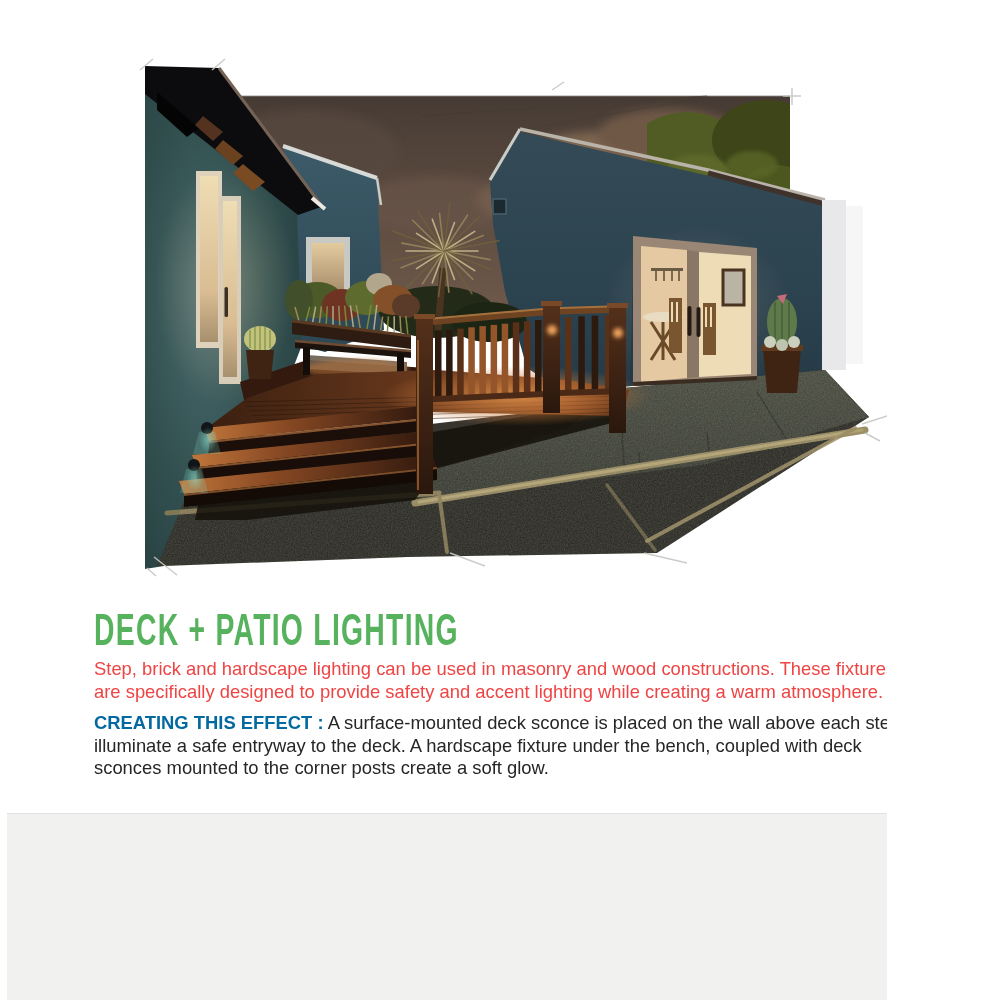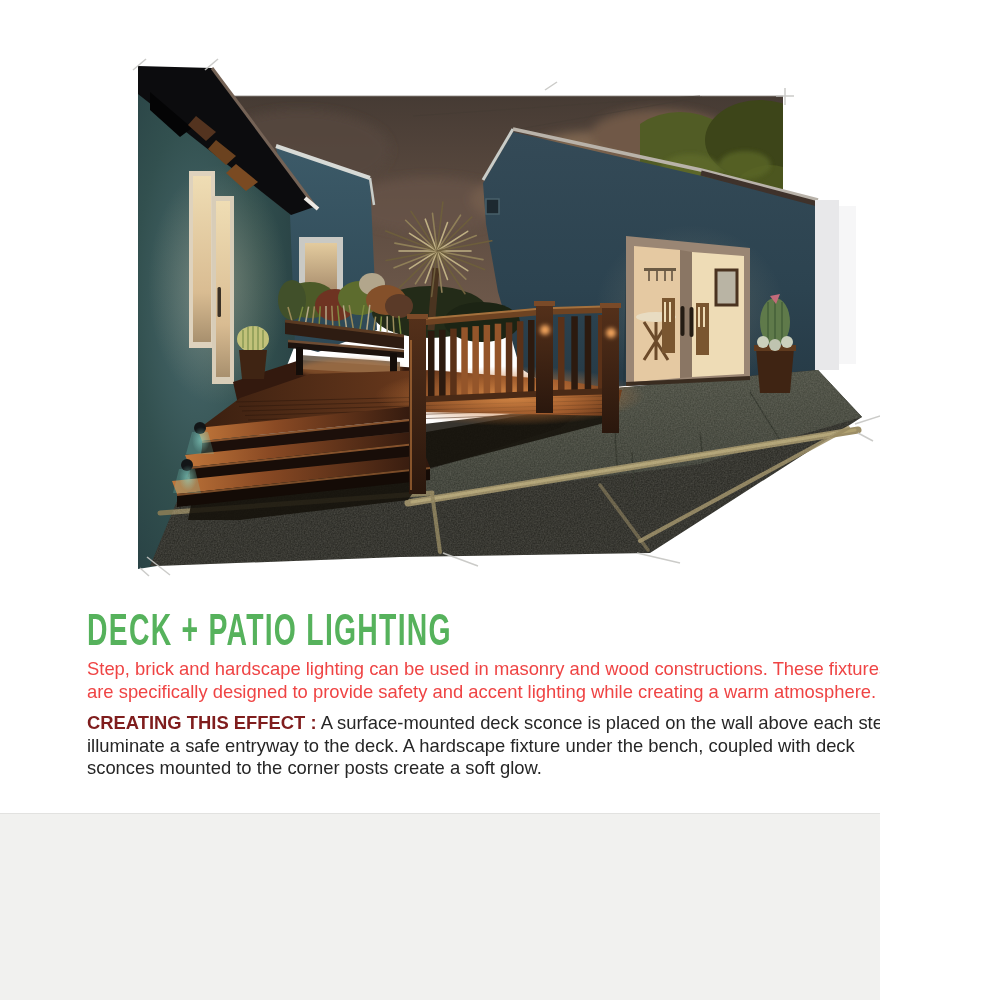--- a/index.html
+++ b/index.html
@@ -1,28 +1,28 @@
 <!DOCTYPE html>
 <html><head>
 <meta charset="utf-8">
 <style>
   html,body{margin:0;padding:0;}
   .page{position:relative;width:880px;height:1000px;background:#ffffff;overflow:hidden;
-        font-family:"Liberation Sans", sans-serif;}
+        font-family:"Liberation Sans", sans-serif;margin-left:7px;}
   .art{position:absolute;left:0;top:0;width:1000px;height:610px;}
   .art svg{display:block;}
   .content{position:absolute;left:87px;top:0;width:860px;}
   .heading{position:absolute;top:607px;left:0;margin:0;color:#56b25c;
            font-weight:bold;font-size:45px;line-height:45px;letter-spacing:2px;
            transform:scaleX(0.63);transform-origin:left center;white-space:nowrap;}
   .body-text{position:absolute;top:658px;left:0;margin:0;width:860px;
              font-size:18.4px;line-height:22.6px;color:#ef4444;white-space:pre-line;}
   .effect-text{position:absolute;top:712px;left:0;margin:0;width:860px;
              font-size:18.4px;line-height:22.6px;color:#262626;}
-  .effect-text .lead{font-weight:bold;color:#7f1d1d;}
+  .effect-text .lead{font-weight:bold;color:#0369a1;}
   .effect-text .rest{white-space:pre-line;}
   .footer{position:absolute;left:0;top:813px;width:1000px;height:187px;
           background:#f1f1ef;border-top:1px solid #e2e2e0;}
 </style>
 </head>
 <body>
 
 <div class="page">
 
   <div class="art">

